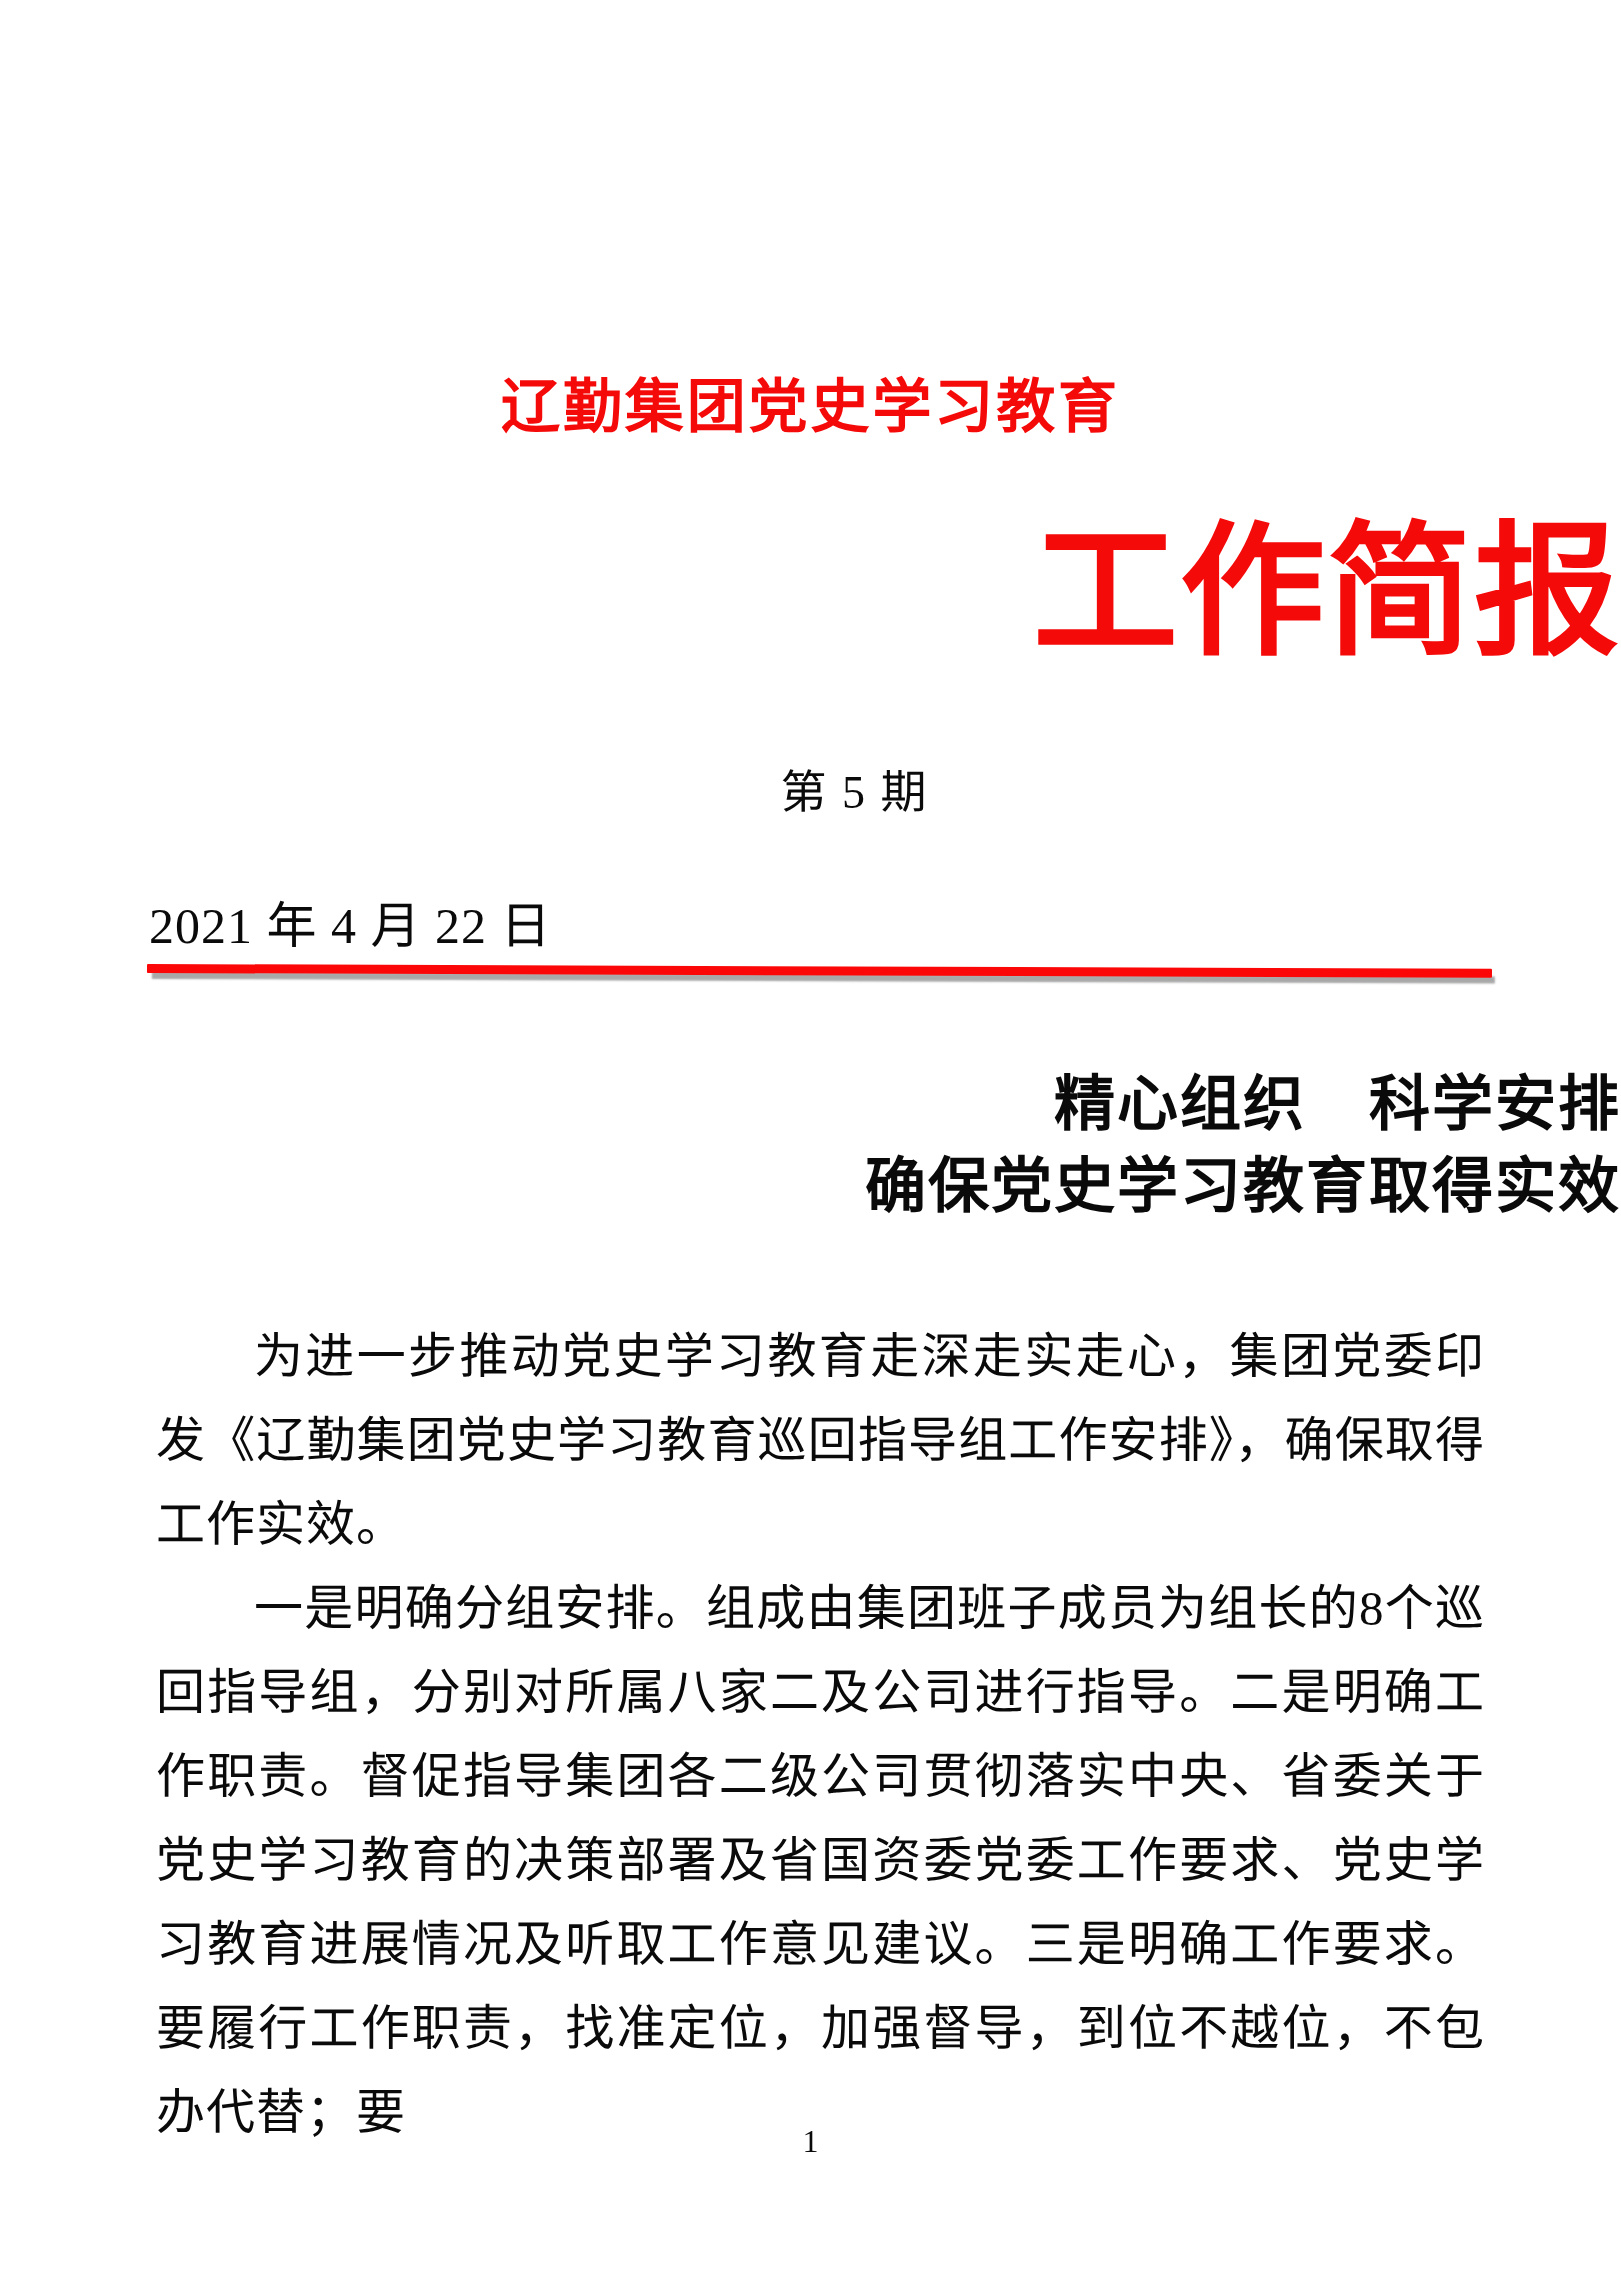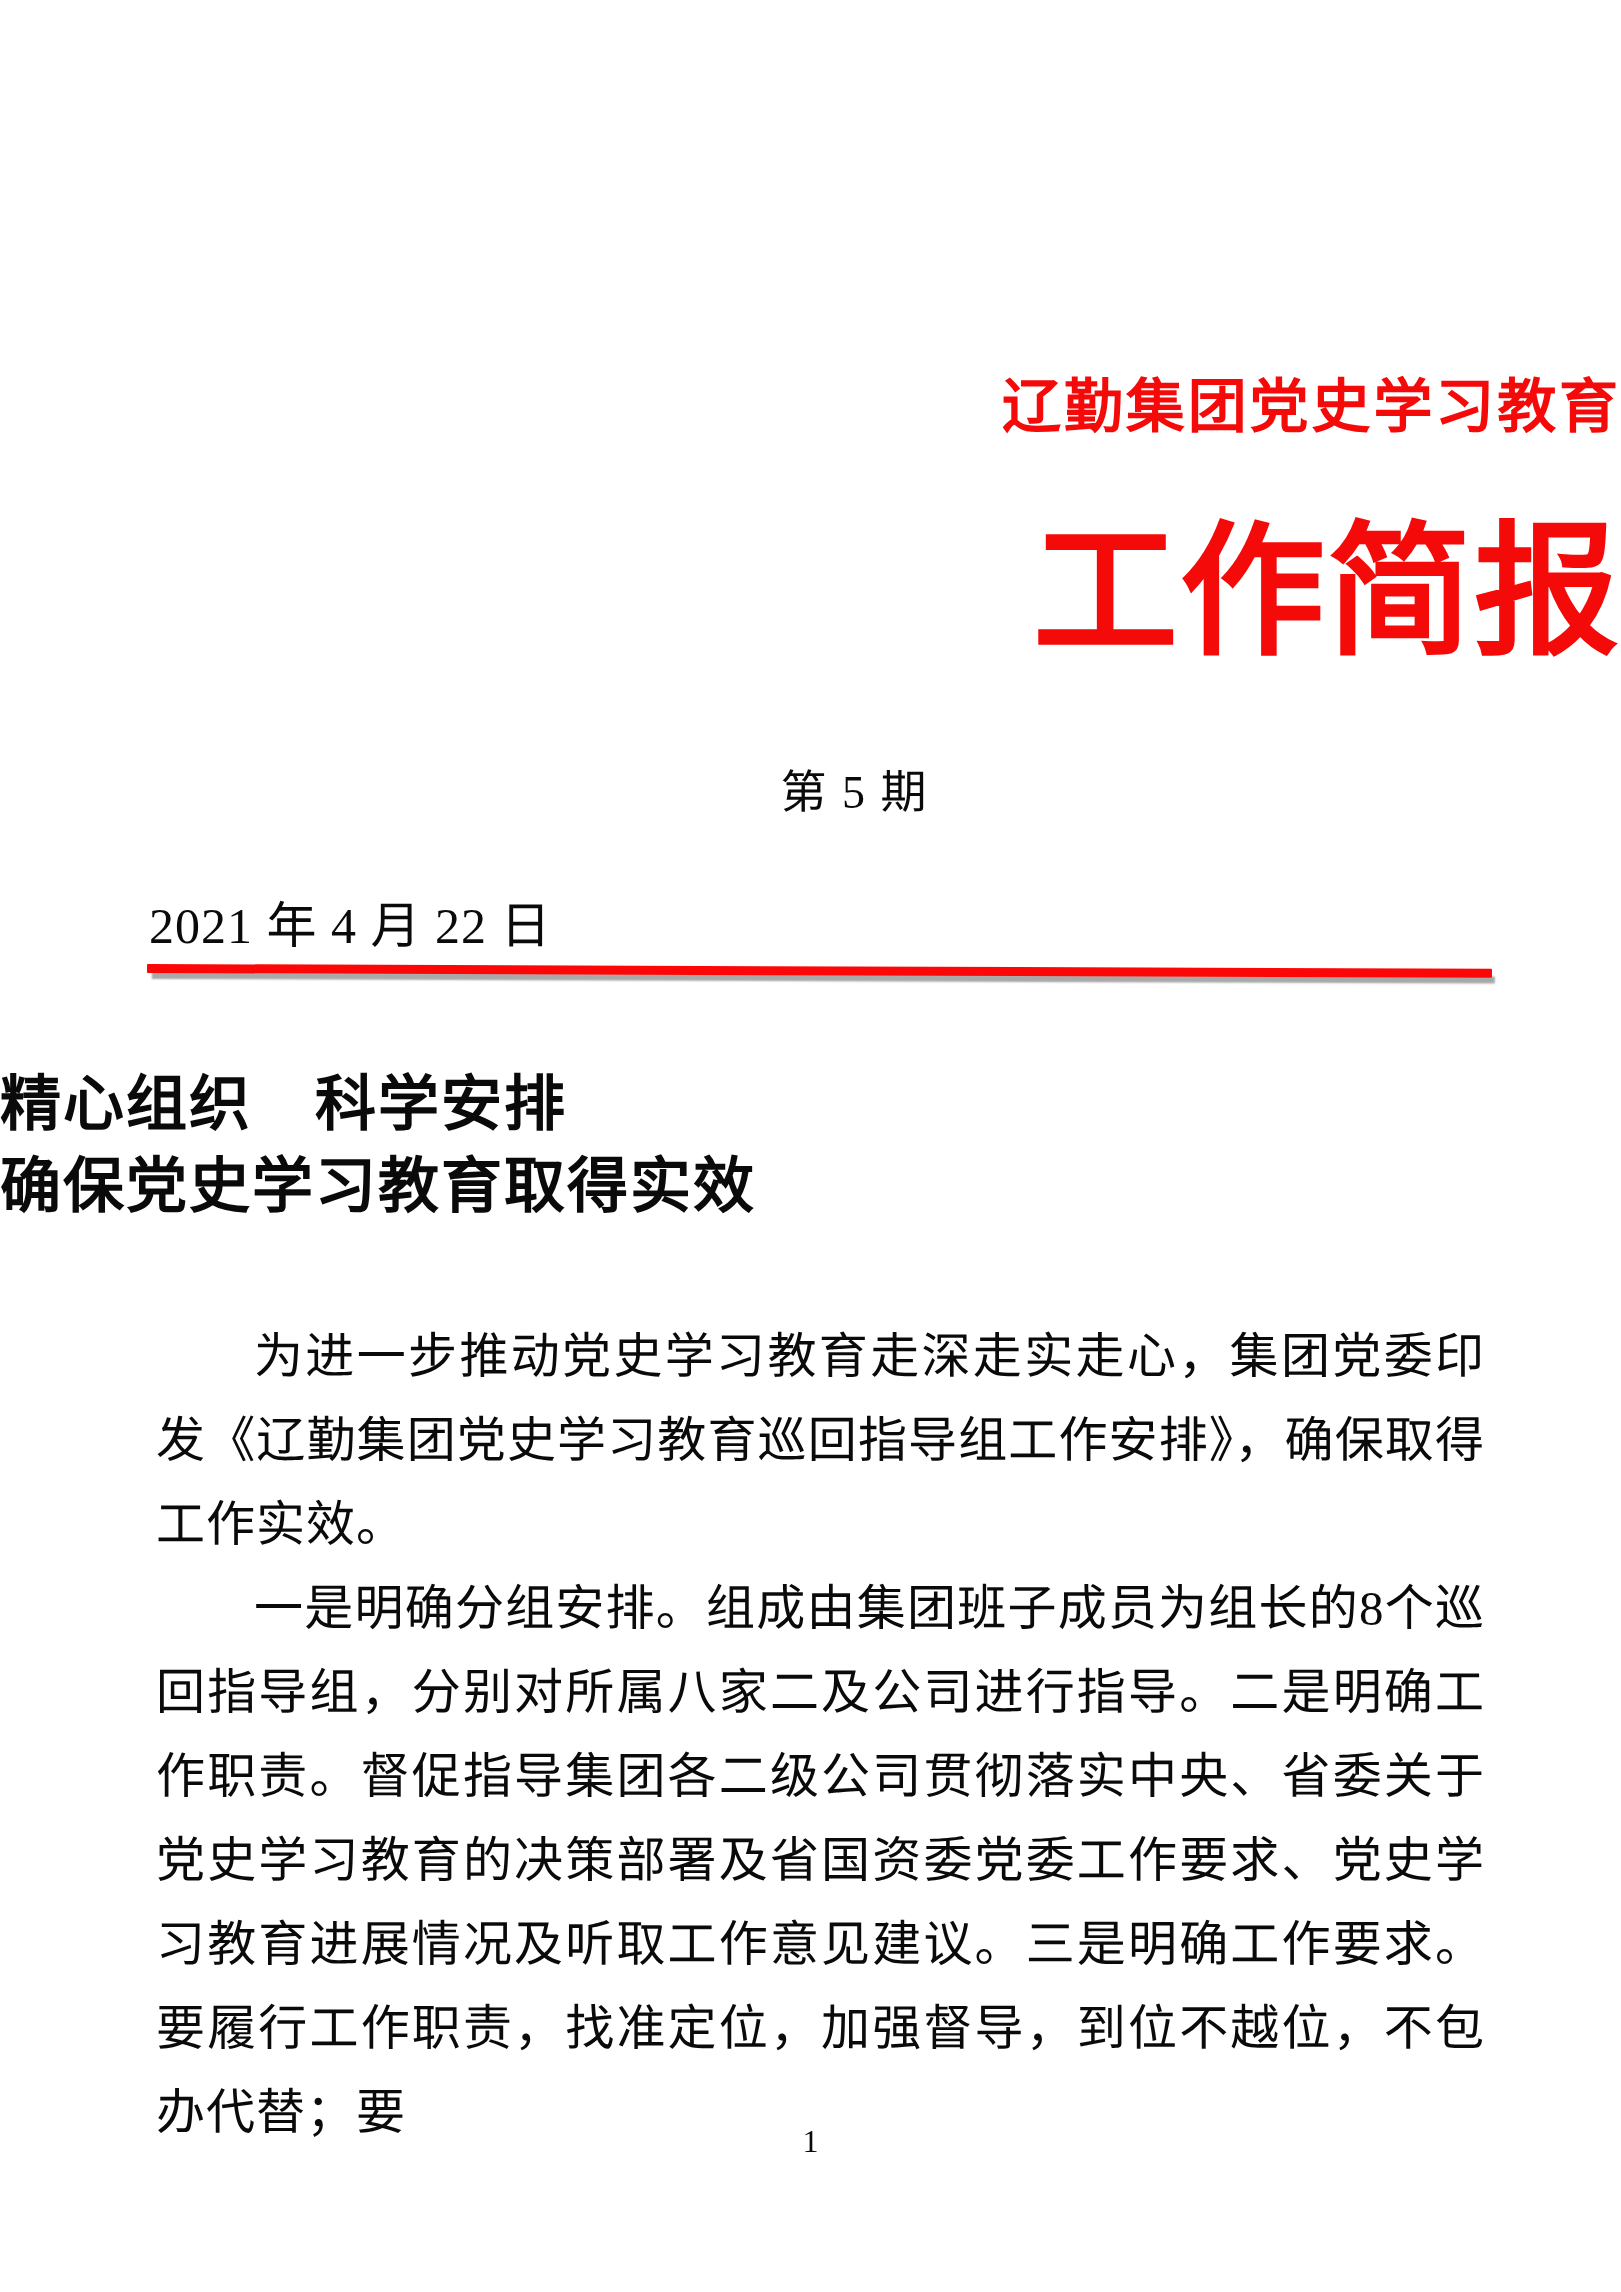--- a/index.html
+++ b/index.html
@@ -15,21 +15,21 @@
     background: #ffffff;
     overflow: hidden;
     font-family: "Liberation Serif", "DejaVu Serif", serif;
     color: var(--text-color, #0a0a0a);
   }
   .org-title {
     position: absolute;
     top: 359px;
     left: 0;
     width: 100%;
-    text-align: right;
+    text-align: center;
     font-size: 59px;
     font-weight: bold;
     letter-spacing: 2.9px;
     color: var(--accent-red, #f50a0a);
     white-space: nowrap;
   }
   .bulletin-title {
     position: absolute;
     top: 510px;
     left: 0;
@@ -83,21 +83,21 @@
     transform: rotate(0.2deg);
     transform-origin: left center;
     box-shadow: 3.9px 6.9px 2px -1px var(--rule-shadow, #a8a8a8);
     border-radius: 1px;
   }
   .headline {
     position: absolute;
     top: 1064px;
     left: 0;
     width: 100%;
-    text-align: left;
+    text-align: right;
     font-size: 61px;
     line-height: 82px;
     font-weight: bold;
     letter-spacing: 2px;
   }
   .article-body {
     position: absolute;
     top: 1315px;
     left: 156px;
     width: 1329px;

